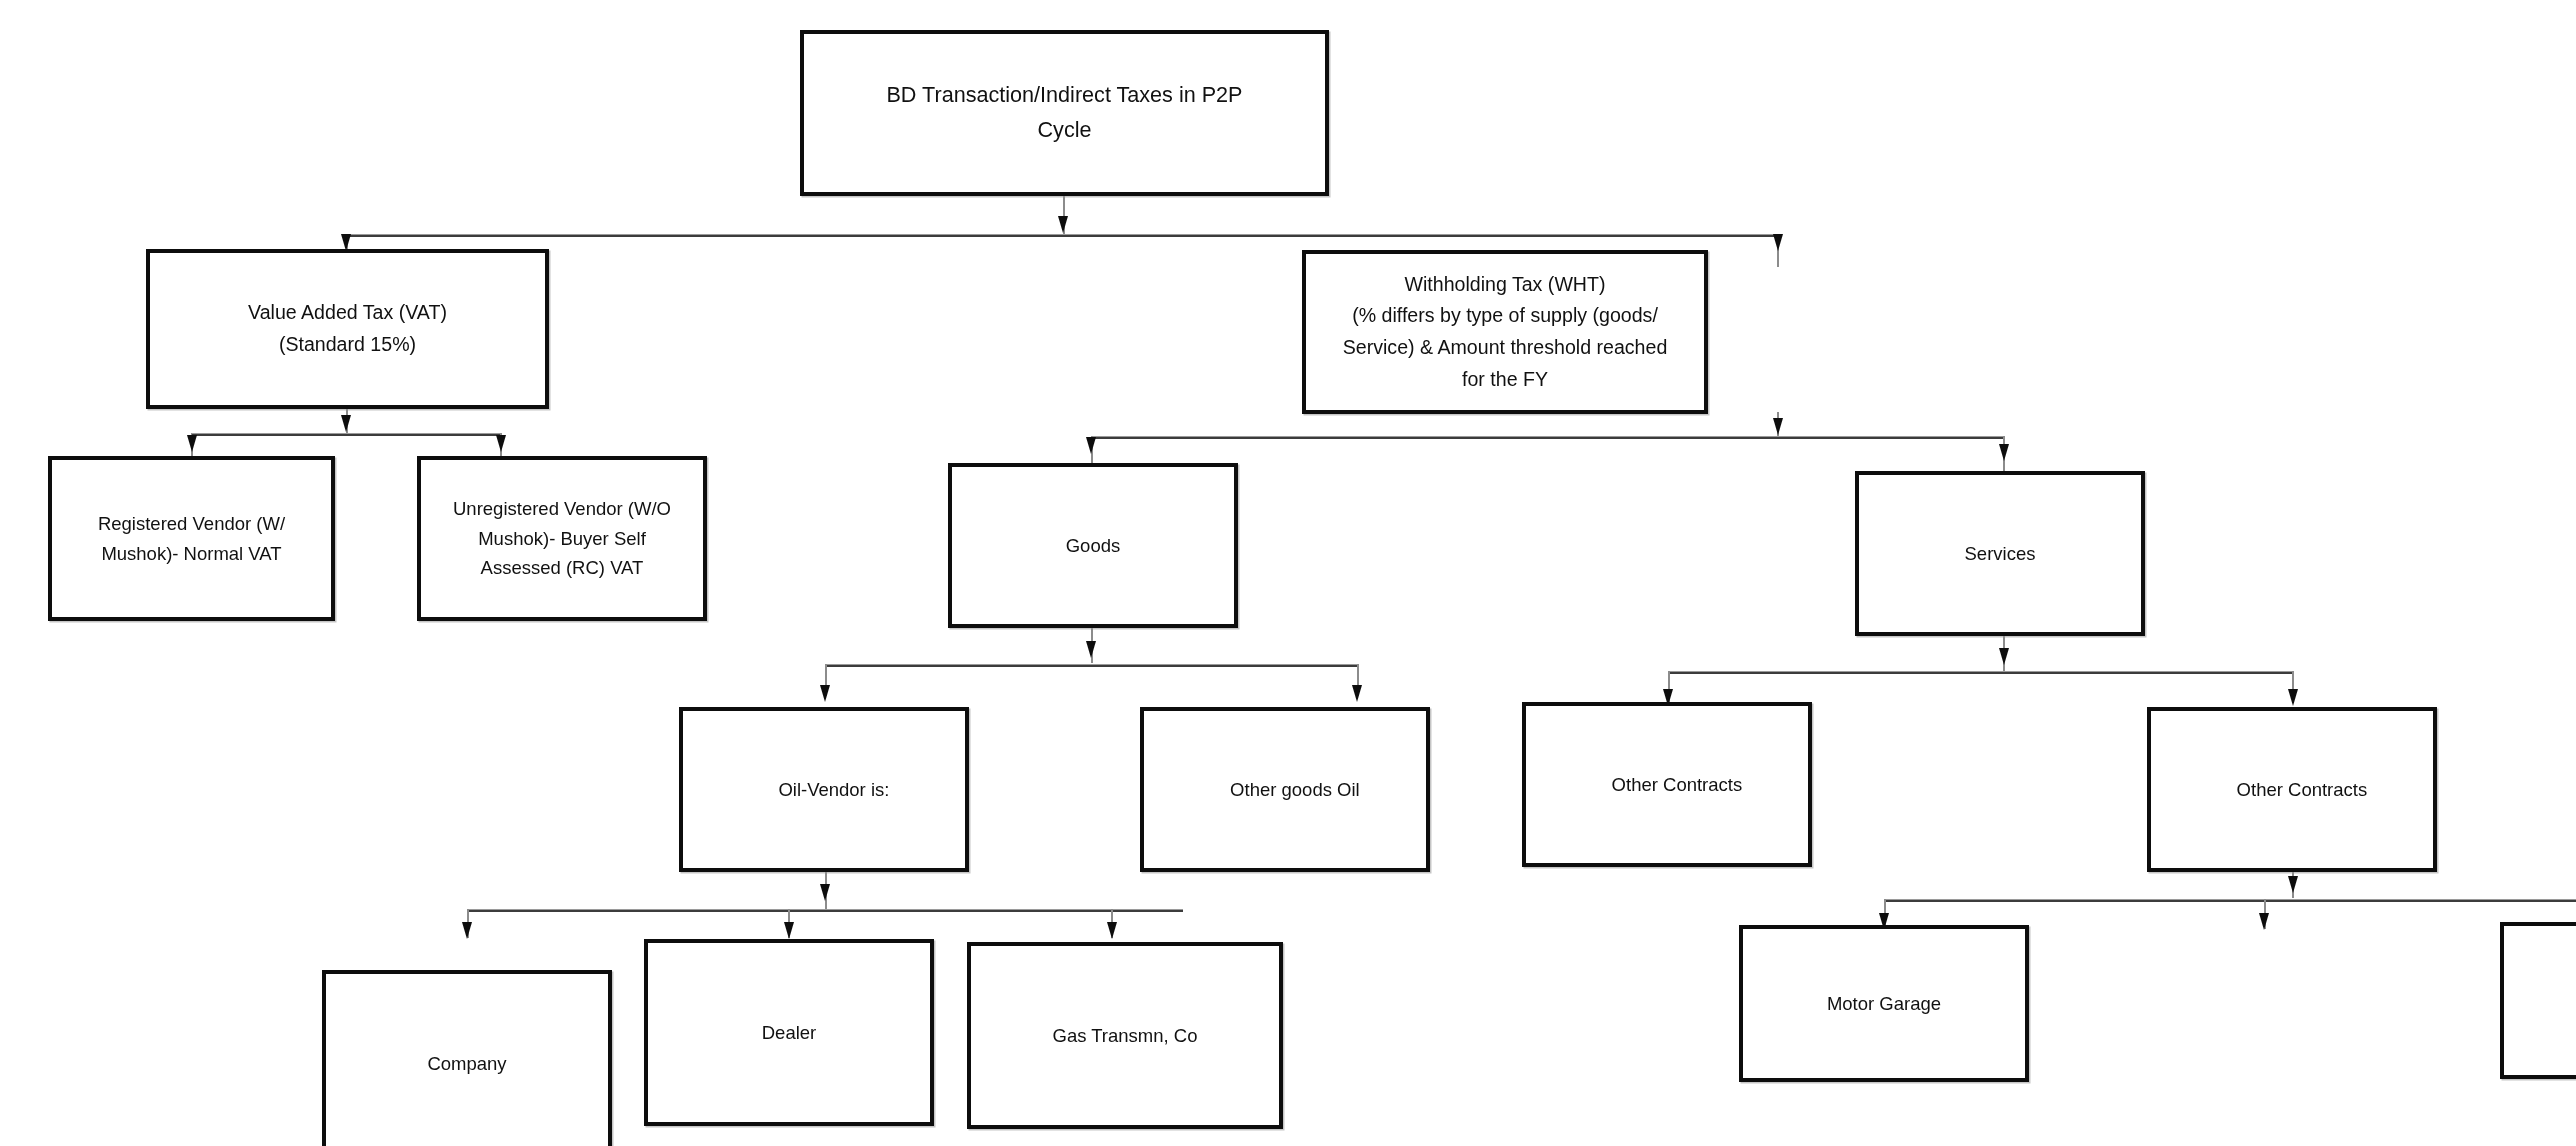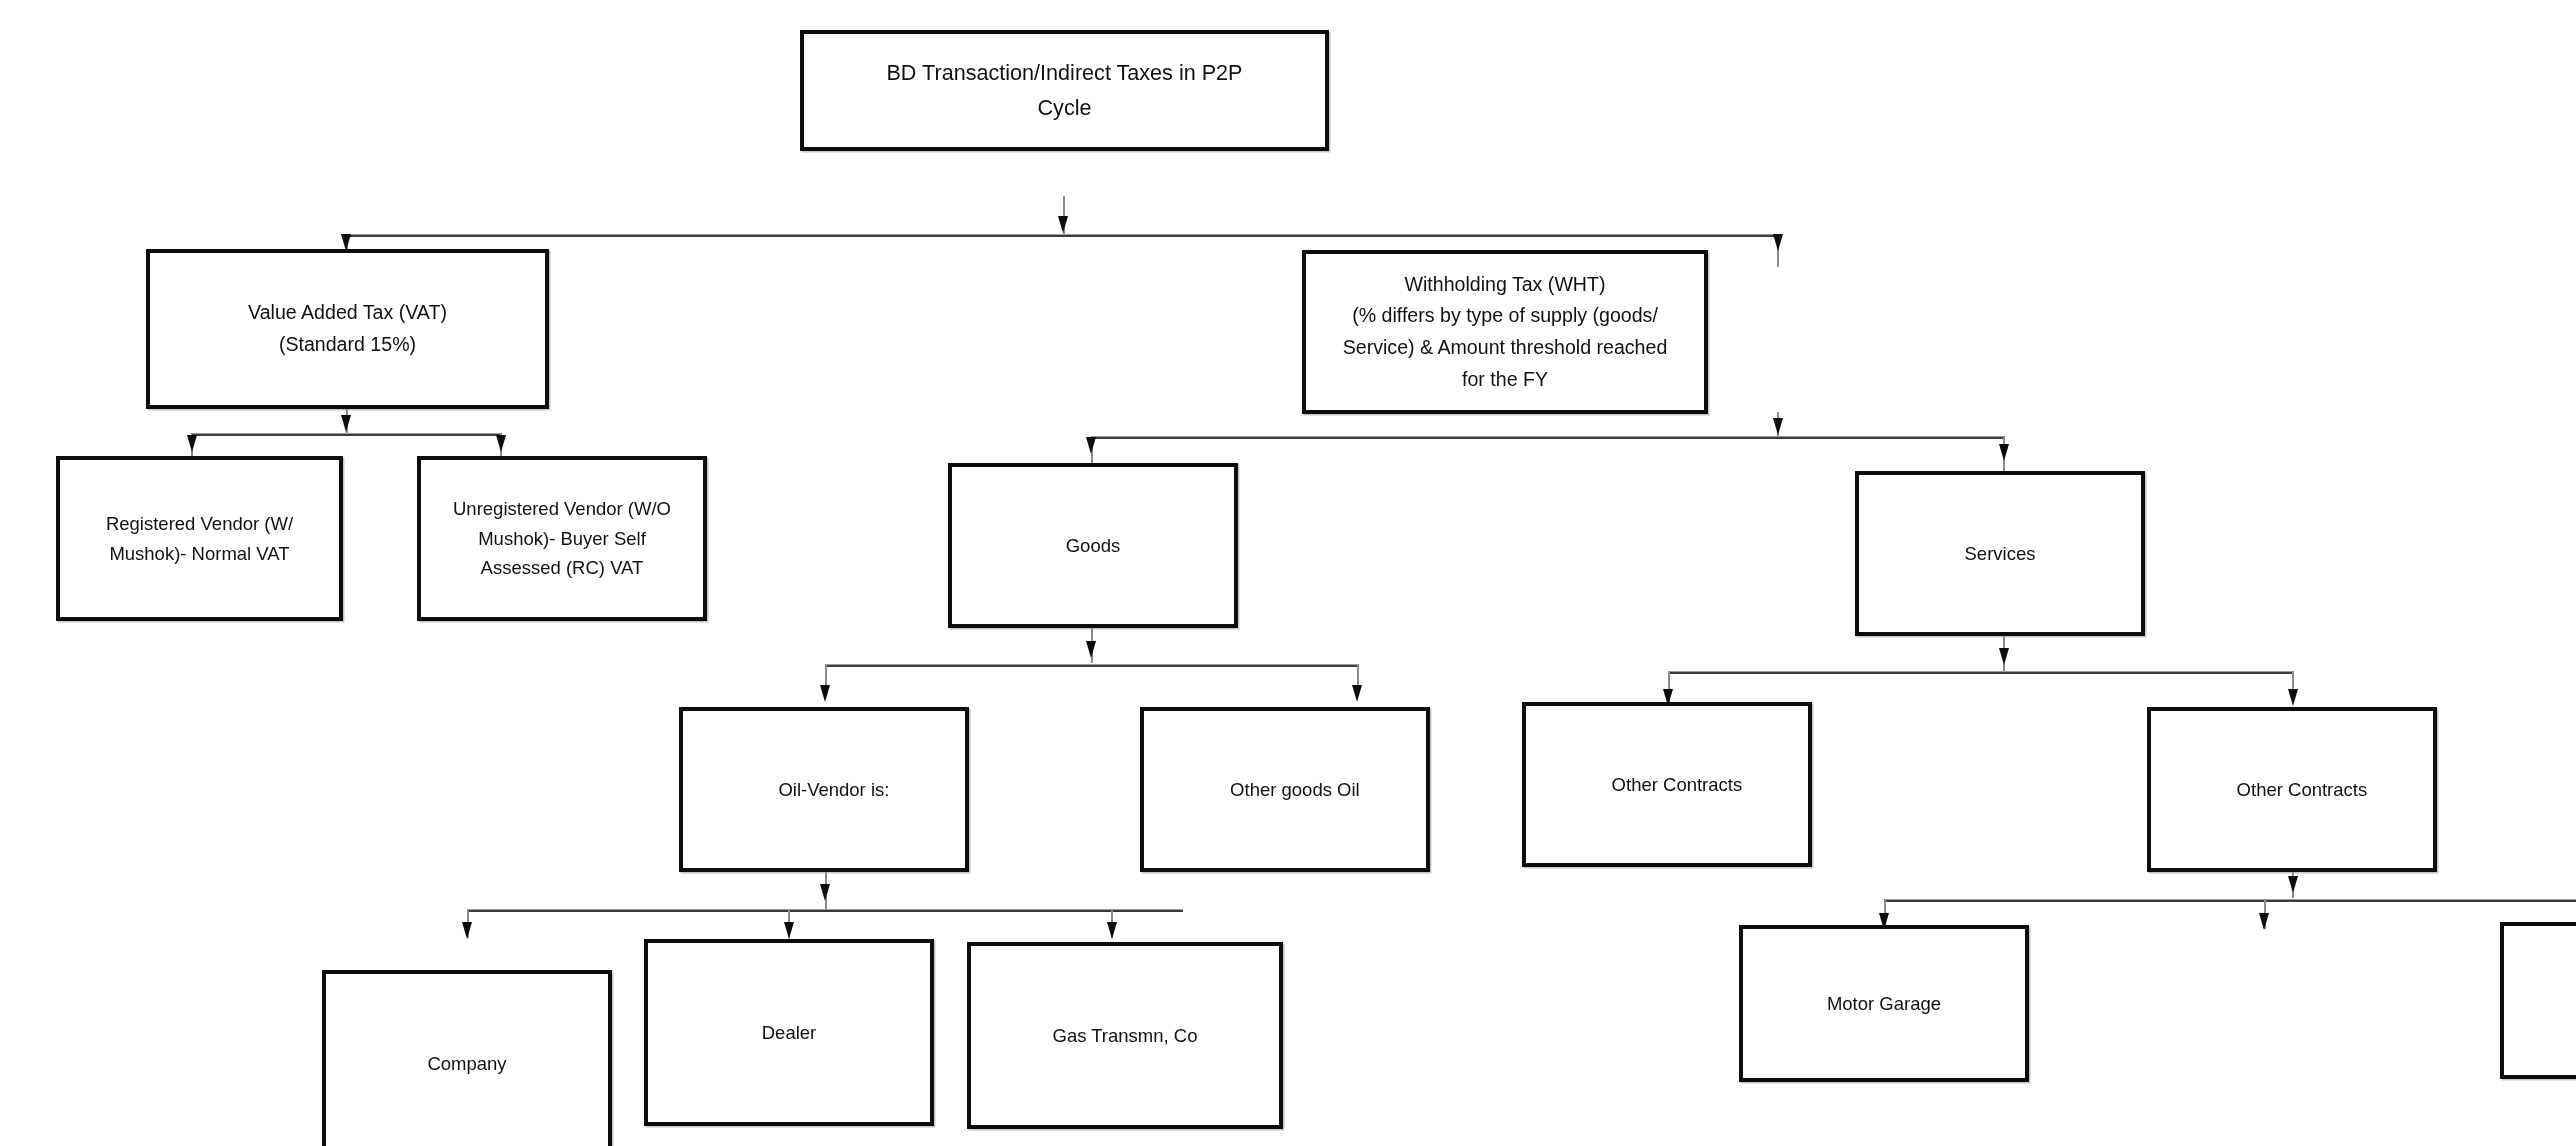--- a/index.html
+++ b/index.html
@@ -121,38 +121,38 @@
   <div class="arrow" style="left:1112px; top:922px;"></div>
 
   <div class="conn-v" style="left:2292px; top:861px; height:37px;"></div>
   <div class="arrow" style="left:2293px; top:876px;"></div>
   <div class="conn-h" style="left:1884px; top:899px; width:761px;"></div>
   <div class="conn-v" style="left:1884px; top:899px; height:30px;"></div>
   <div class="arrow" style="left:1884px; top:913px;"></div>
   <div class="conn-v" style="left:2264px; top:899px; height:30px;"></div>
   <div class="arrow" style="left:2264px; top:913px;"></div>
 
-  <div class="node root" style="left:800px; top:30px; width:529px; height:121px;">
+  <div class="node root" style="left:800px; top:30px; width:529px; height:166px;">
     <span class="label">BD Transaction/Indirect Taxes in P2P
 Cycle</span>
   </div>
 
   <div class="node lvl2" style="left:146px; top:249px; width:403px; height:160px;">
     <span class="label">Value Added Tax (VAT)
 (Standard 15%)</span>
   </div>
 
   <div class="node lvl2" style="left:1302px; top:250px; width:406px; height:164px;">
     <span class="label">Withholding Tax (WHT)
 (% differs by type of supply (goods/
 Service) &amp; Amount threshold reached
 for the FY</span>
   </div>
 
-  <div class="node lvl3" style="left:48px; top:456px; width:287px; height:165px;margin-left:8px;">
+  <div class="node lvl3" style="left:48px; top:456px; width:287px; height:165px;">
     <span class="label">Registered Vendor (W/
 Mushok)- Normal VAT</span>
   </div>
 
   <div class="node lvl3" style="left:417px; top:456px; width:290px; height:165px;">
     <span class="label">Unregistered Vendor (W/O
 Mushok)- Buyer Self
 Assessed (RC) VAT</span>
   </div>
 

